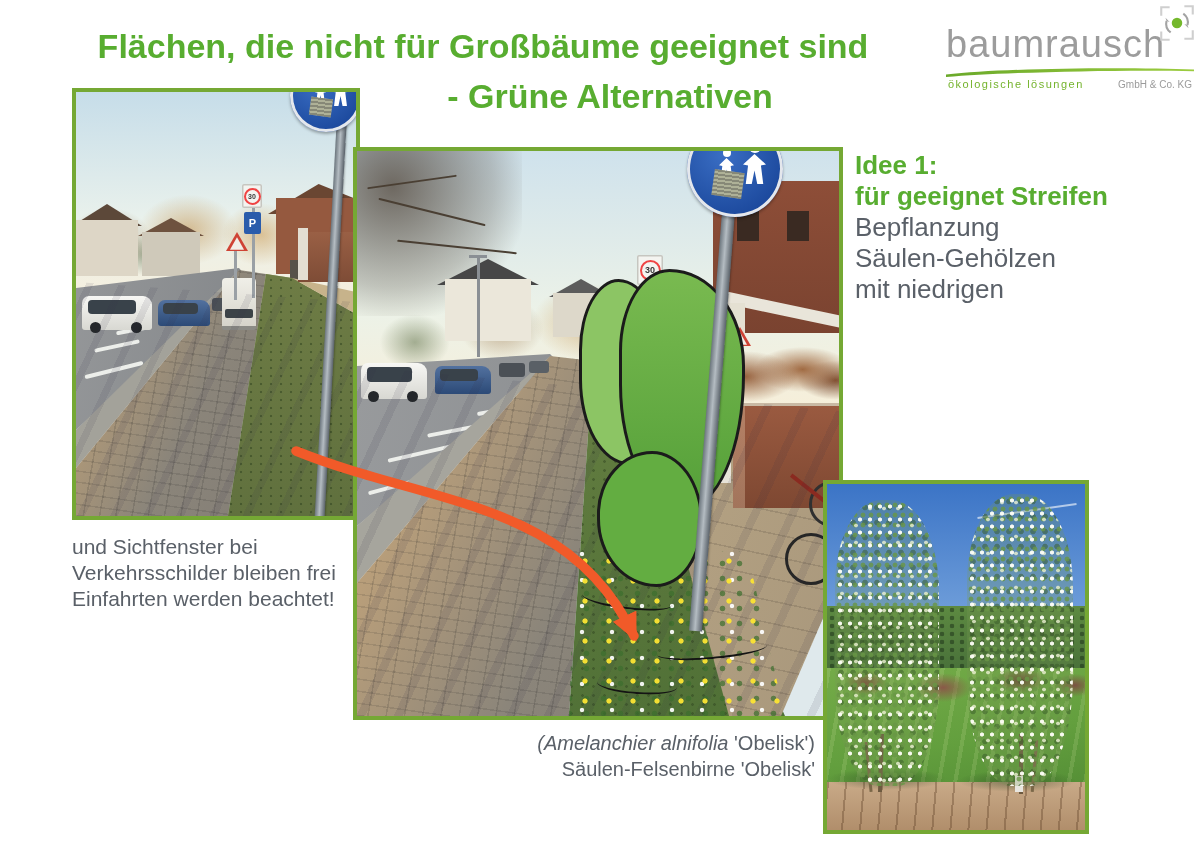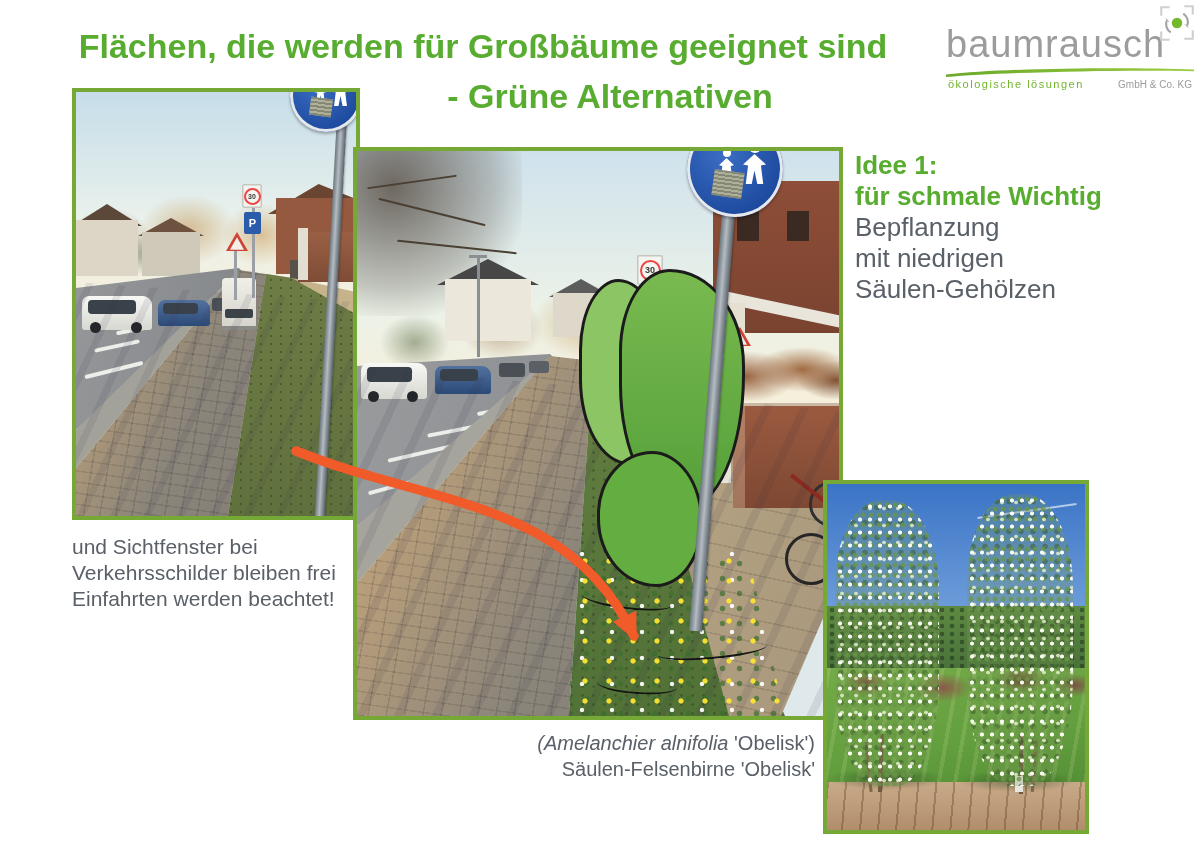--- a/index.html
+++ b/index.html
@@ -202,21 +202,21 @@
      border-radius:44% 46% 40% 42%/30% 32% 38% 36%;}
   .trunk{position:absolute;background:#6d5a40;}
 
   .arrow-svg{position:absolute;left:0;top:0;z-index:9;pointer-events:none;}
 </style>
 </head>
 <body>
 
 <div class="slide">
 
-  <div class="title1">Flächen, die werden für Großbäume geeignet sind</div>
+  <div class="title1">Flächen, die nicht für Großbäume geeignet sind</div>
   <div class="title2">- Grüne Alternativen</div>
 
   <div class="logo">
     <div class="brand">baumrausch</div>
     <svg class="swoosh" viewBox="0 0 248 12" preserveAspectRatio="none">
       <defs>
           <linearGradient id="gsw" x1="0" y1="0" x2="1" y2="0">
         <stop offset="0" stop-color="#6aa92a"></stop>
             <stop offset="1" stop-color="#9ccc3f"></stop>
       </linearGradient>
@@ -383,24 +383,24 @@
     <div class="trunk" style="left:40px;top:258px;width:3px;height:50px;transform:rotate(-6deg);background:#7a6748;"></div>
     <div class="trunk" style="left:192px;top:250px;width:4px;height:60px;"></div>
     <div class="trunk" style="left:206px;top:256px;width:3px;height:52px;transform:rotate(5deg);background:#7a6748;"></div>
     <div class="abs" style="left:188px;top:292px;width:8px;height:16px;background:#e8e6e0;"></div>
     <div class="canopy" style="left:8px;top:16px;width:104px;height:286px;"></div>
     <div class="canopy" style="left:140px;top:10px;width:106px;height:292px;"></div>
   </div>
 
   <div class="idea">
     <div class="g">Idee 1:</div>
-    <div class="g">für schmale Wichtig</div>
+    <div class="g">für geeignet Streifen</div>
     <div>Bepflanzung</div>
+    <div>Säulen-Gehölzen</div>
     <div>mit niedrigen</div>
-    <div>Säulen-Gehölzen</div>
   </div>
 
   <div class="important">
     <div>und Sichtfenster bei</div>
     <div>Verkehrsschilder bleiben frei</div>
     <div>Einfahrten werden beachtet!</div>
   </div>
 
   <div class="caption">
     <div><span class="it">(Amelanchier alnifolia</span><span> 'Obelisk')</span></div>

